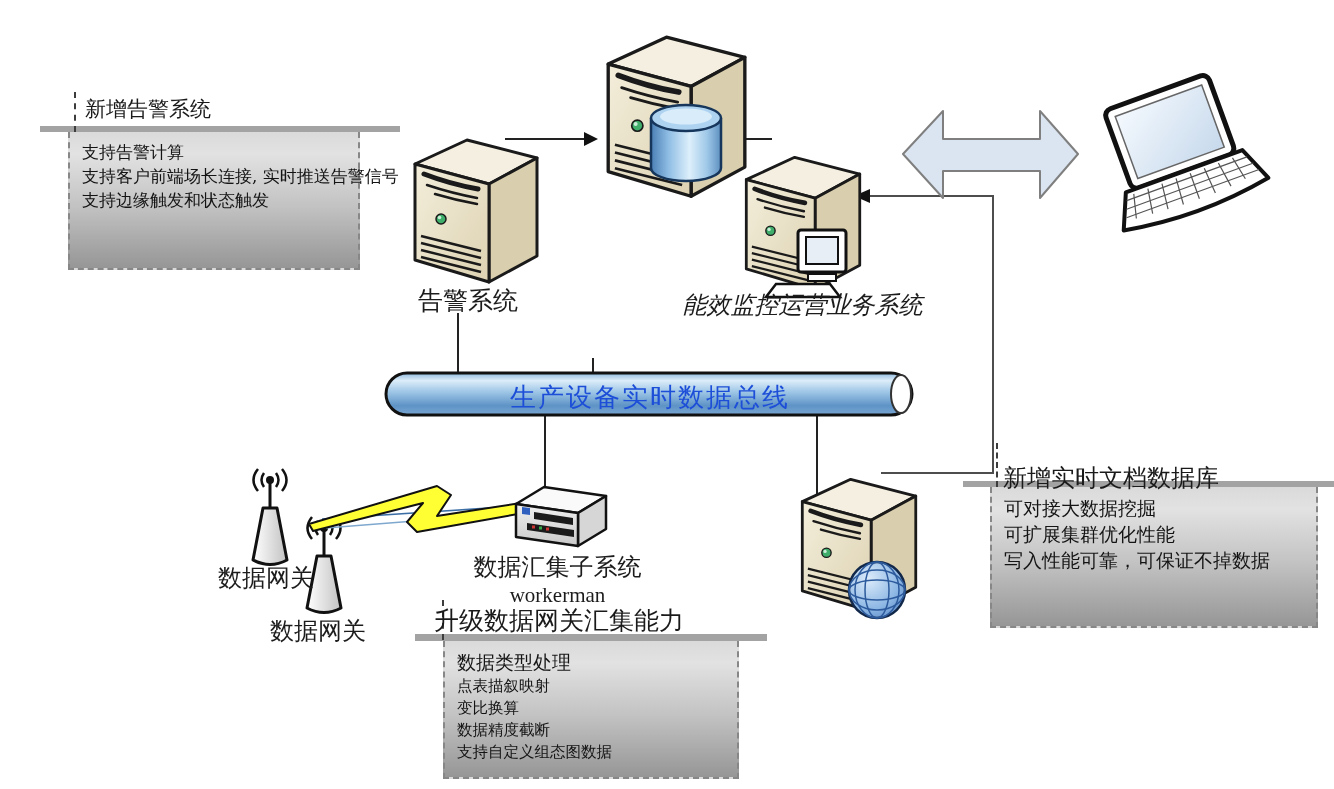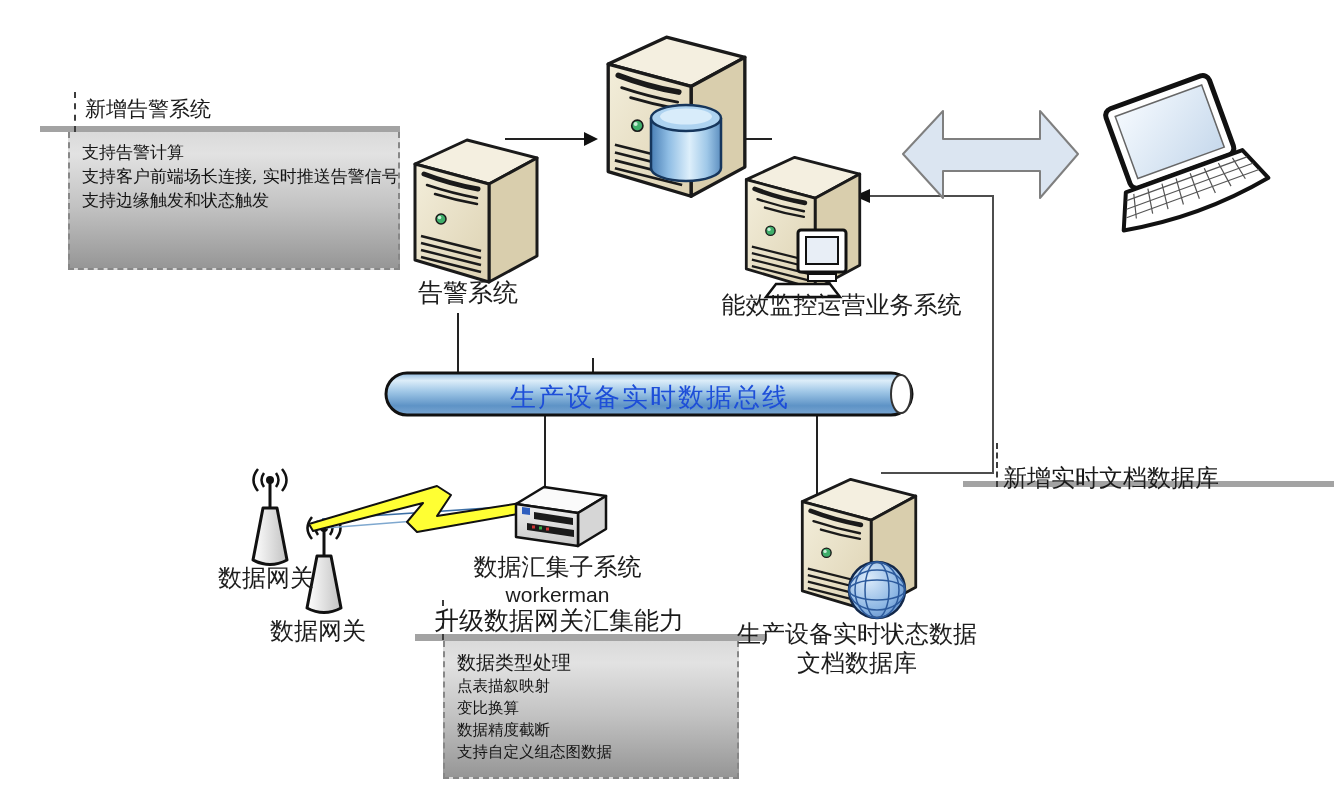--- a/index.html
+++ b/index.html
@@ -3,21 +3,21 @@
 <meta charset="utf-8">
 <style>
   html,body{margin:0;padding:0;background:#fff;}
   .canvas{
     position:relative;width:1334px;height:789px;background:#ffffff;
     font-family:"DejaVu Serif","Liberation Serif",serif;overflow:hidden;
   }
   .canvas svg.layer{position:absolute;left:0;top:0;z-index:1;}
   .lbl{position:absolute;z-index:3;color:#1c1c1c;white-space:nowrap;}
   .center{text-align:center;}
-  .mono{font-family:Liberation Sans, sans-serif;}
+  .mono{font-family:Liberation Serif, serif;}
   
   .note-bar{position:absolute;z-index:2;background:#a3a3a3;height:6px;}
   .note-guide{position:absolute;z-index:4;width:0;border-left:2px dashed #3d3d3d;}
   .note-title{position:absolute;z-index:4;color:#1a1a1a;white-space:nowrap;}
   .note-box{
     position:absolute;z-index:2;
     background:linear-gradient(180deg,#dadada 0%,#e2e2e2 16%,#c2c2c2 55%,#969696 100%);
     border:2px dashed #878787;border-top:none;
     box-sizing:border-box;padding:8px 12px;color:#141414;
   }
@@ -190,56 +190,57 @@
       <polygon points="522,507 530,508 530,515 522,514" fill="#2f5fbf" stroke="none"></polygon>
       <polygon points="534,512 573,518 573,525 534,519" fill="#1a1a1a" stroke="none"></polygon>
       <polygon points="527,523 574,530 574,537 527,530" fill="#1a1a1a" stroke="none"></polygon>
       <rect x="532" y="525.5" width="3" height="3" fill="#cc3333" stroke="none"></rect>
       <rect x="539" y="526.5" width="3" height="3" fill="#33aa44" stroke="none"></rect>
       <rect x="546" y="527.5" width="3" height="3" fill="#cc3333" stroke="none"></rect>
     </g>
   </svg>
 
 
-  <div class="lbl center" style="left:398px;top:276px;width:140px;font-size:25px;">告警系统</div>
-
-  <div class="lbl center" style="left:709px;top:289px;width:265px;font-size:24px;">能效监控运营业务系统</div>
+  <div class="lbl center" style="left:398px;top:284px;width:140px;font-size:25px;">告警系统</div>
+
+  <div class="lbl center" style="left:670px;top:289px;width:265px;font-size:24px;font-style:italic;">能效监控运营业务系统</div>
 
   <div class="lbl center" style="left:460px;top:380px;width:380px;font-size:26px;letter-spacing:2px;color:#1d4ed8;">生产设备实时数据总线</div>
 
   <div class="lbl" style="left:218px;top:562px;font-size:24px;">数据网关</div>
 
   <div class="lbl" style="left:270px;top:615px;font-size:24px;">数据网关</div>
 
   <div class="lbl center" style="left:450px;top:551px;width:215px;font-size:24px;">数据汇集子系统</div>
 
   <div class="lbl center mono" style="left:450px;top:583px;width:215px;font-size:21px;">workerman</div>
 
-  <div class="lbl center" style="left:728px;top:620px;width:258px;font-size:24px;line-height:29px;white-space:normal;">
-    <div>生产设备实时状态数据</div>
-    <div>文档数据库</div>
-  </div>
 
   <div class="note-guide" style="left:74px;top:92px;height:40px;"></div>
   <div class="note-title" style="left:85px;top:95px;font-size:21px;">新增告警系统</div>
   <div class="note-bar" style="left:40px;top:126px;width:360px;"></div>
-  <div class="note-box n-alarm" style="left:68px;top:132px;width:332px;height:138px;">
+  <div class="note-box n-alarm" style="left:68px;top:132px;width:292px;height:138px;">
     <div class="note-line">支持告警计算</div>
     <div class="note-line">支持客户前端场长连接, 实时推送告警信号</div>
     <div class="note-line">支持边缘触发和状态触发</div>
   </div>
 
   <div class="note-guide" style="left:442px;top:600px;height:40px;"></div>
   <div class="note-title" style="left:434px;top:604px;font-size:25px;">升级数据网关汇集能力</div>
   <div class="note-bar" style="left:415px;top:634px;width:352px;height:7px;"></div>
   <div class="note-box n-gateway" style="left:443px;top:641px;width:296px;height:138px;">
     <div class="note-line first">数据类型处理</div>
     <div class="note-line">点表描叙映射</div>
     <div class="note-line">变比换算</div>
     <div class="note-line">数据精度截断</div>
     <div class="note-line">支持自定义组态图数据</div>
   </div>
 
   <div class="note-guide" style="left:996px;top:443px;height:44px;"></div>
   <div class="note-title" style="left:1003px;top:446px;font-size:24px;margin-top:16px;">新增实时文档数据库</div>
   <div class="note-bar" style="left:963px;top:481px;width:371px;"></div>
+  <div class="note-box n-docdb" style="left:990px;top:487px;width:328px;height:141px;">
+    <div class="note-line">可对接大数据挖掘</div>
+    <div class="note-line">可扩展集群优化性能</div>
+    <div class="note-line">写入性能可靠，可保证不掉数据</div>
+  </div>
 
 </div>
 
 </body></html>

